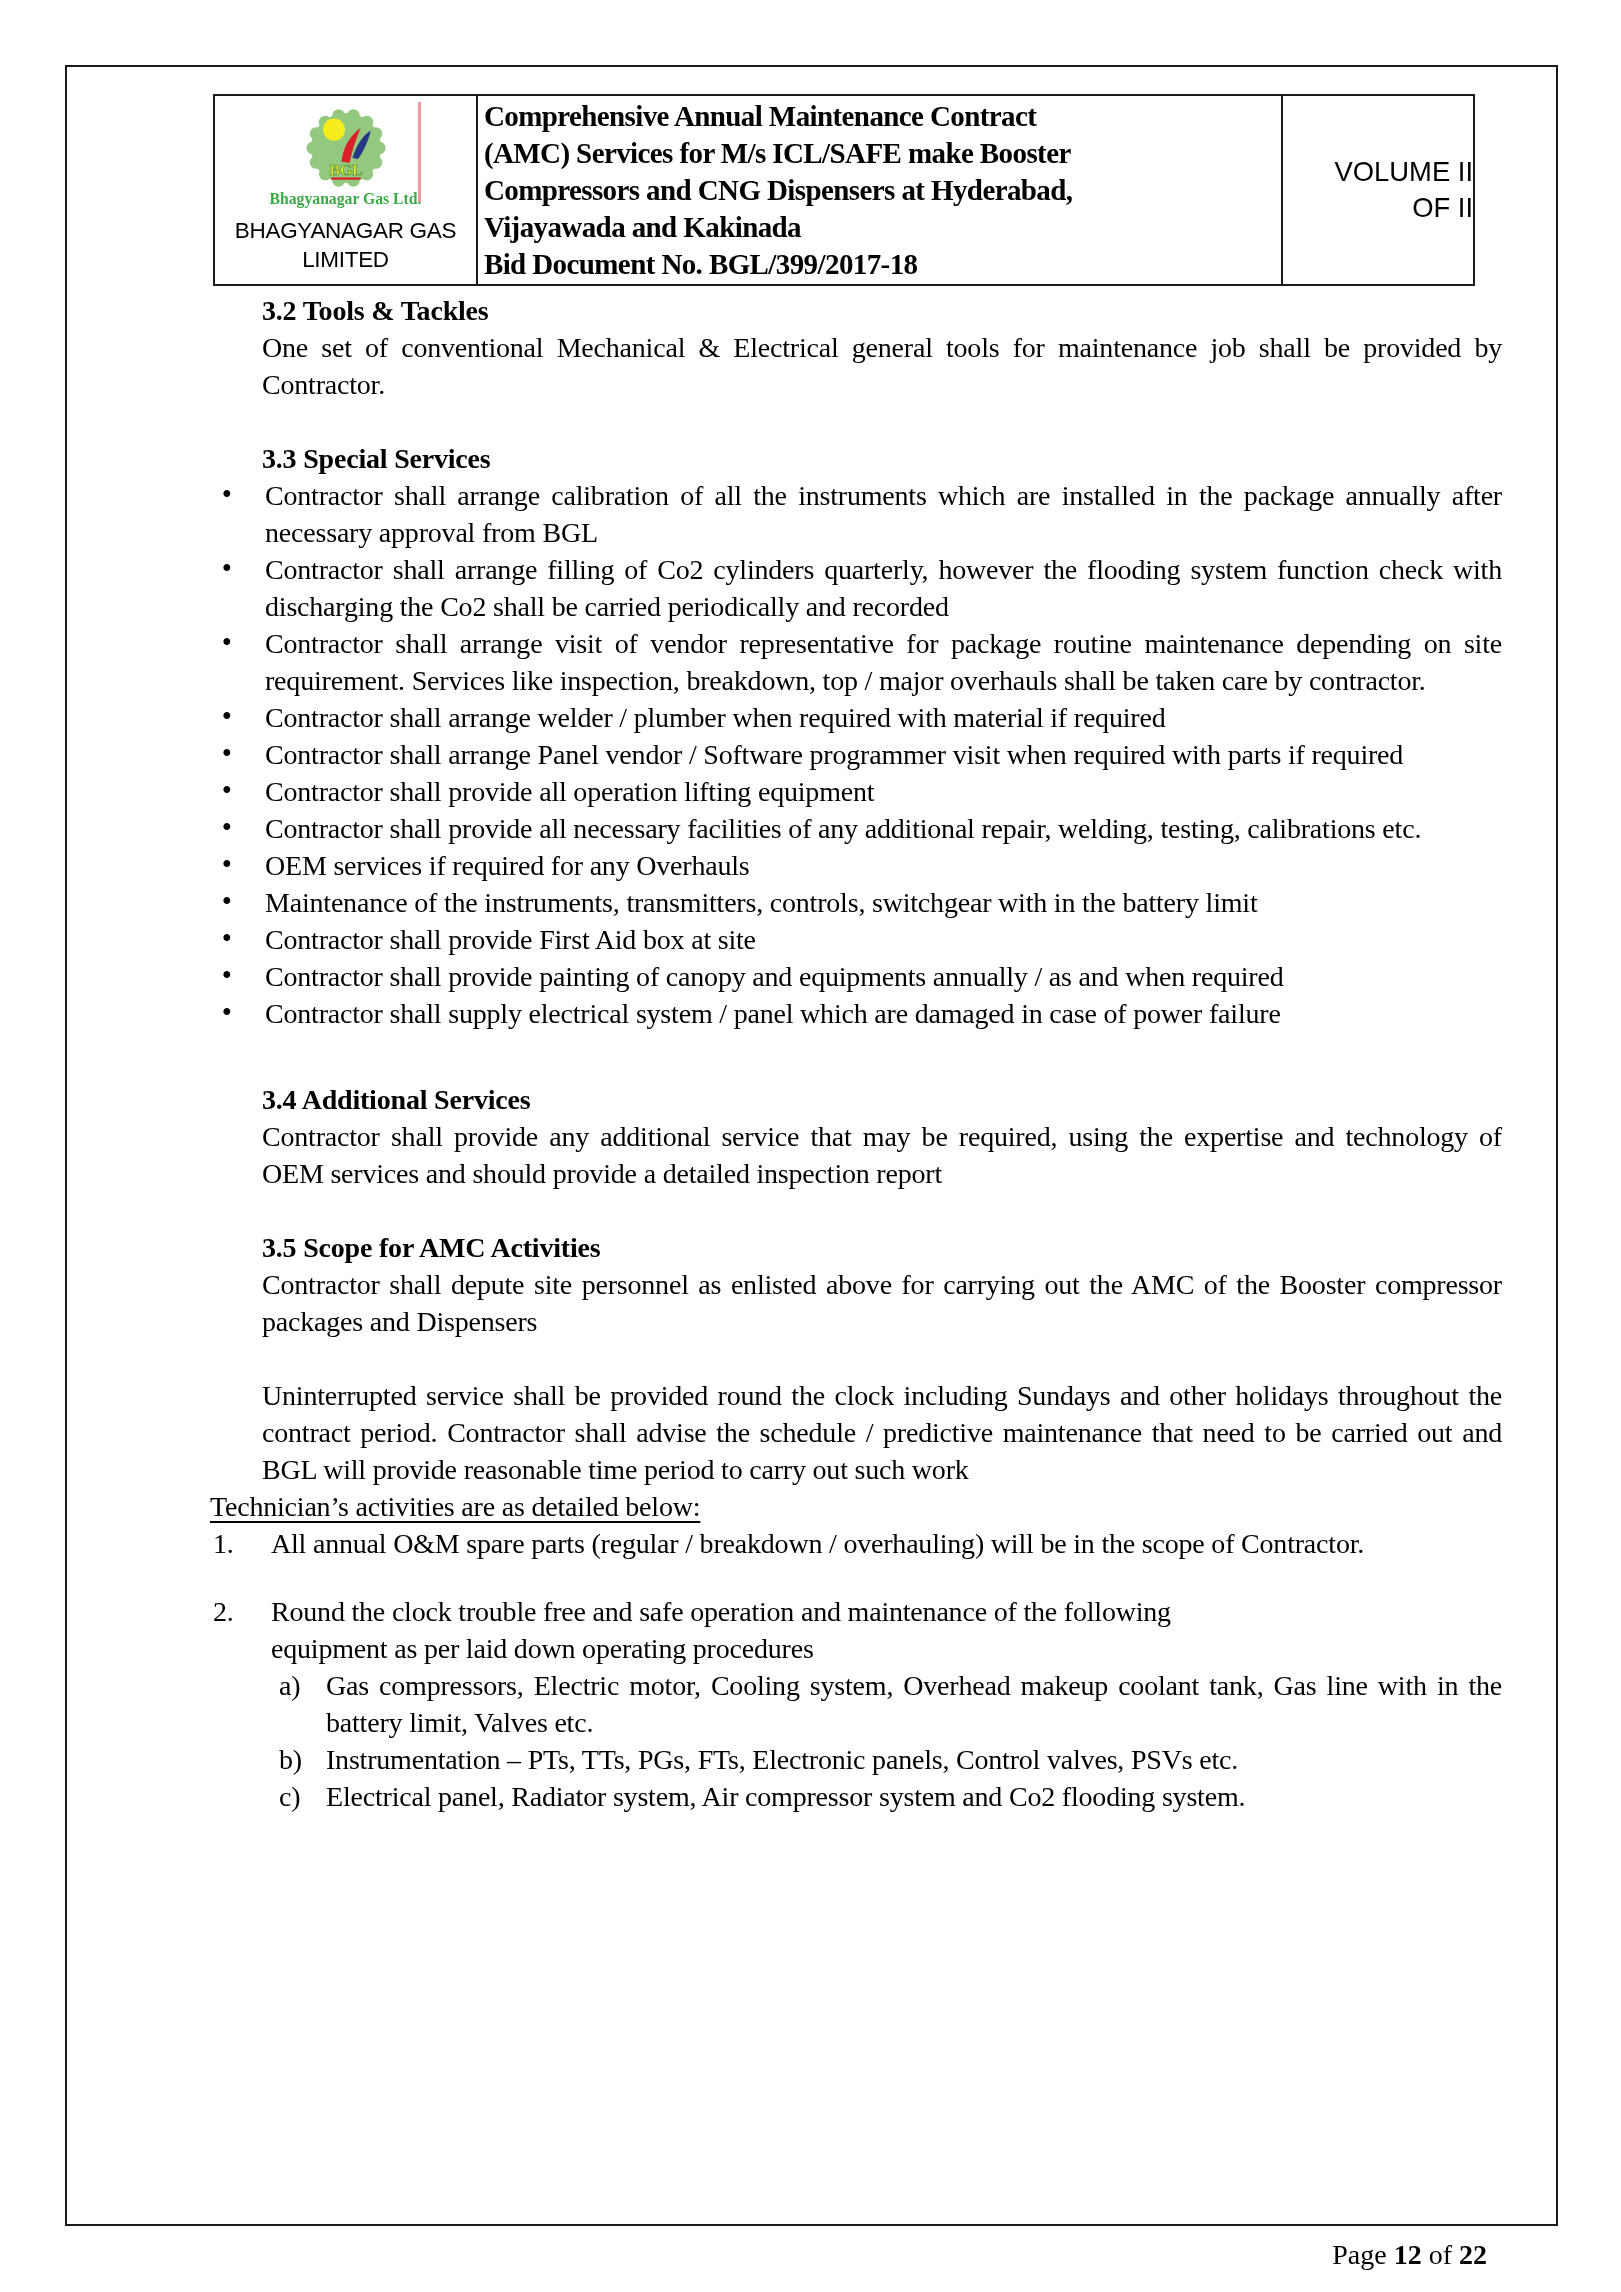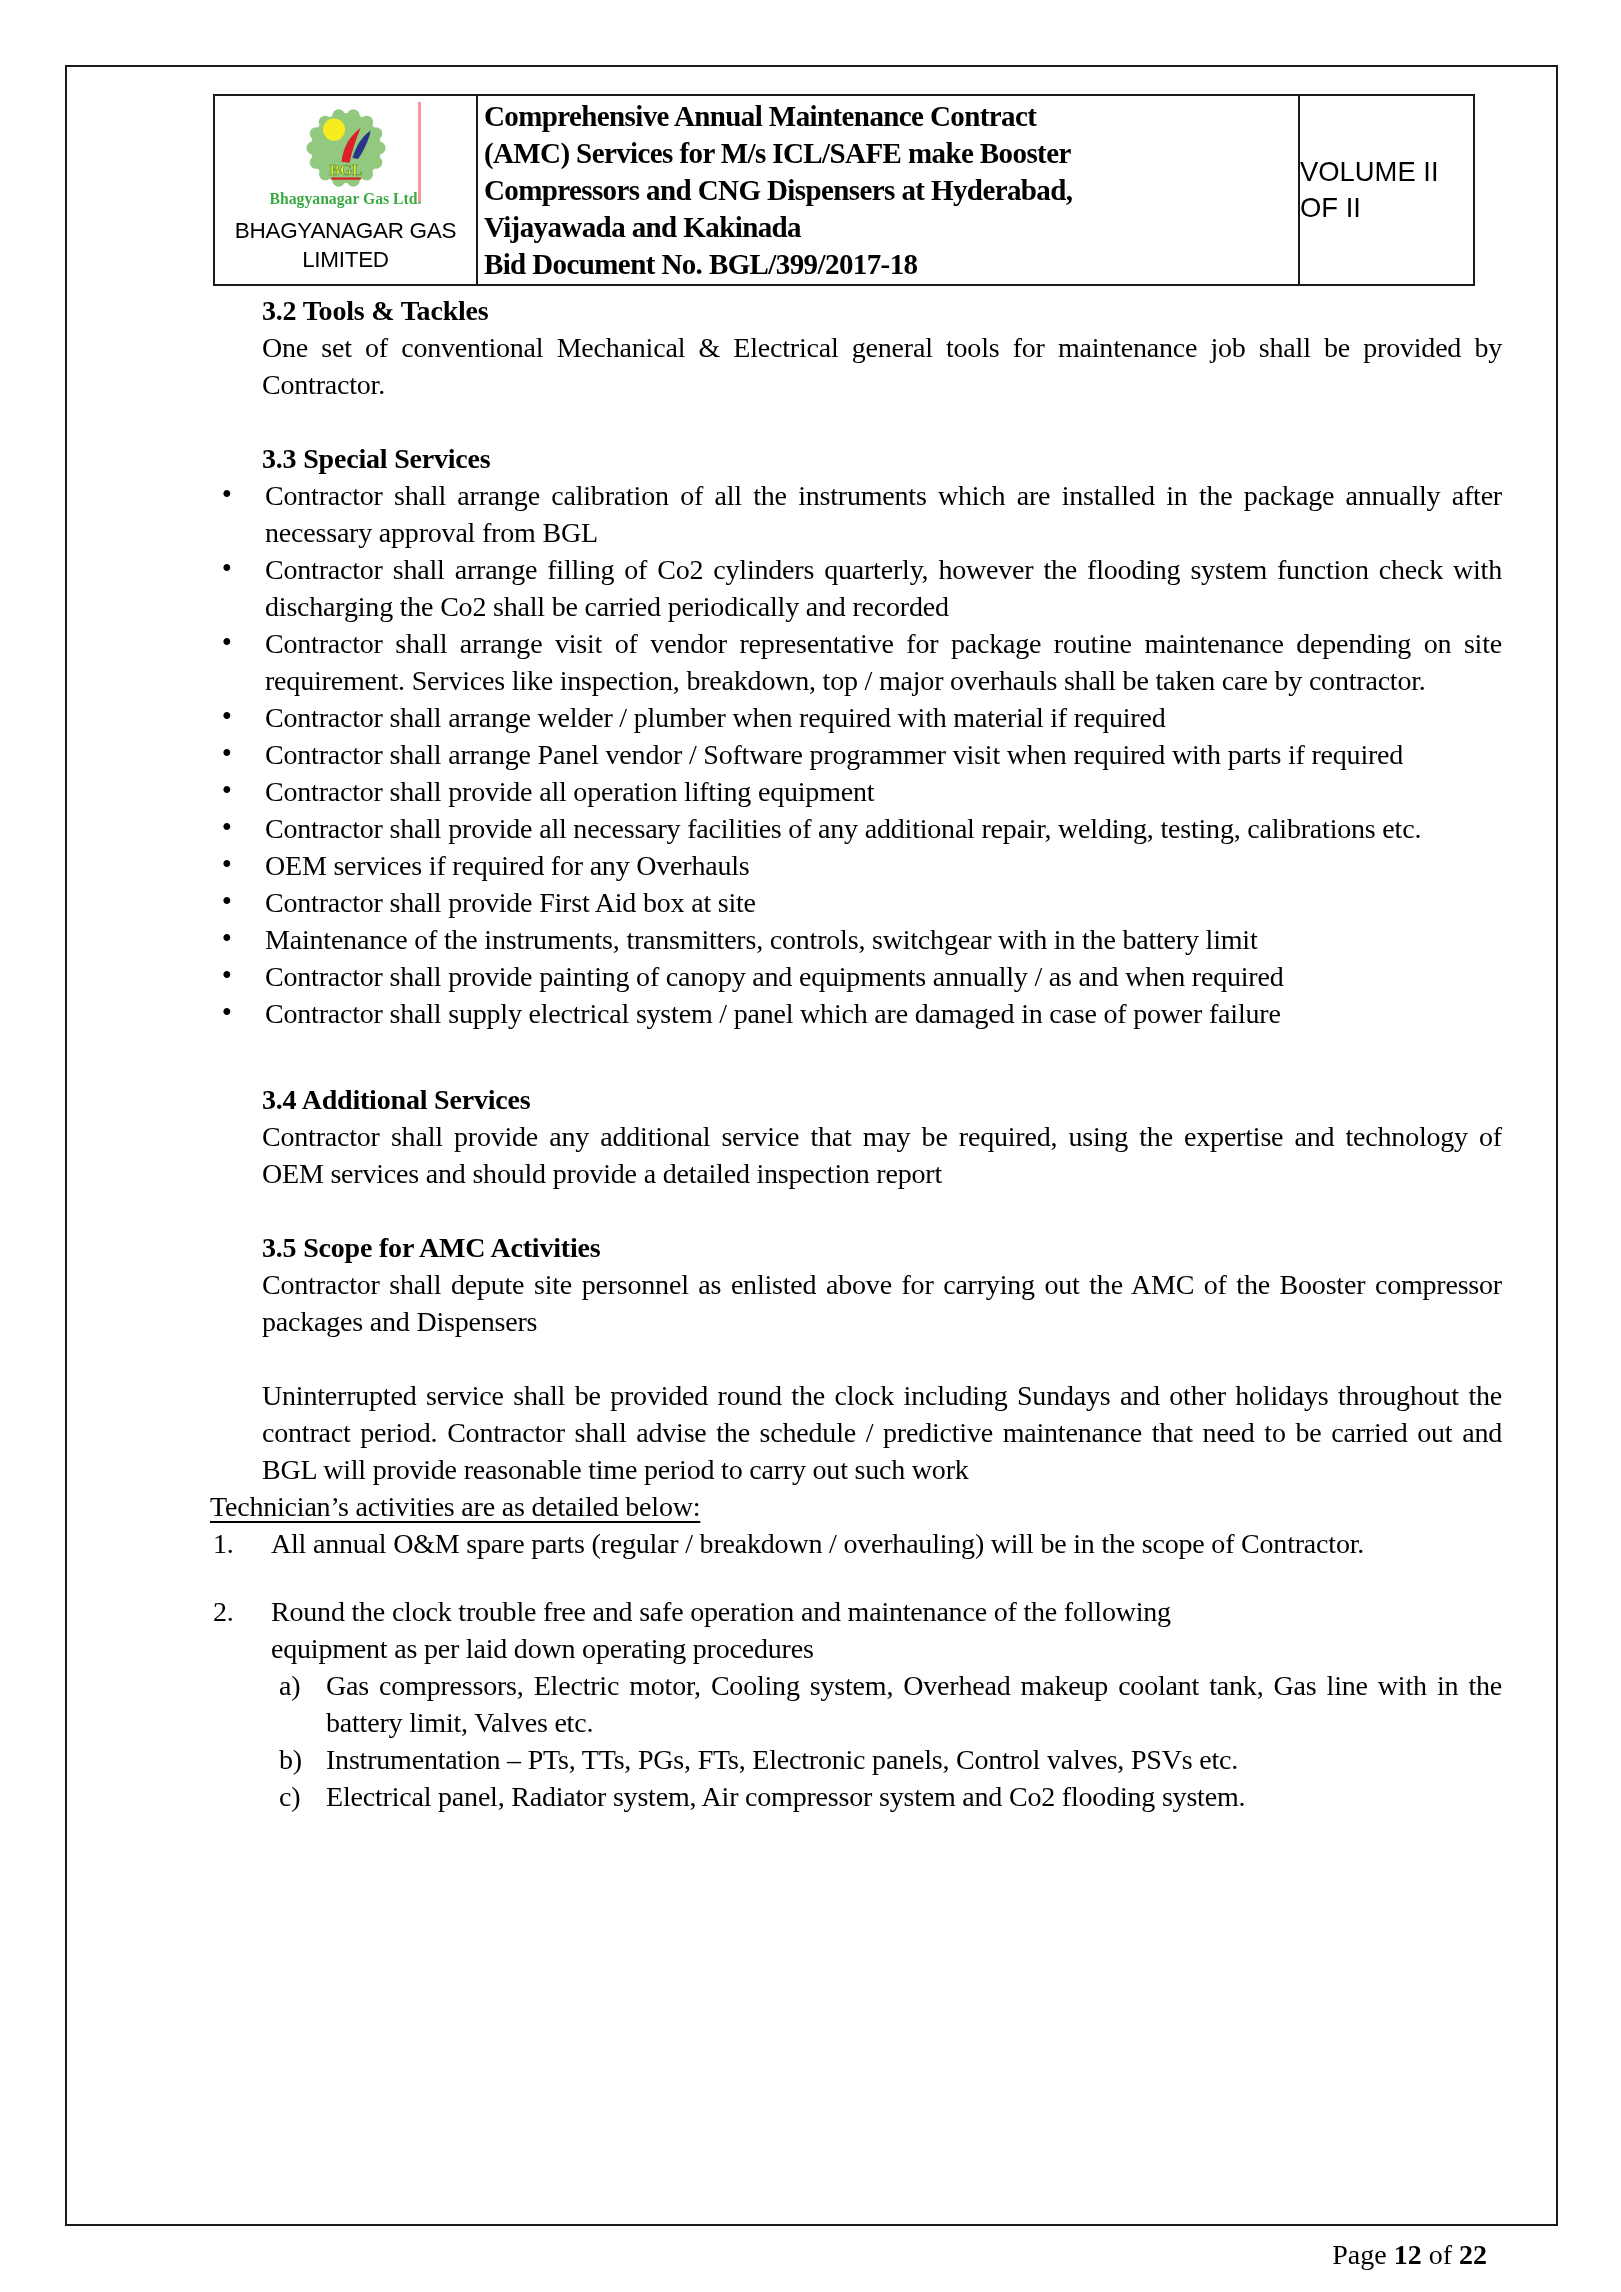--- a/index.html
+++ b/index.html
@@ -27,22 +27,22 @@
     width:263px; flex:none; border-right:2px solid #1a1a1a;
     position:relative; text-align:center; padding-top:7.8px;
   }
   .title-cell {
     flex:1; border-right:2px solid #1a1a1a;
     display:flex; flex-direction:column; justify-content:center;
     font-weight:bold; font-size:29px; line-height:37px;
     letter-spacing:-0.6px; padding:0 5.9px;
   }
   .volume-cell {
-    width:173px; flex:none;
-    display:flex; flex-direction:column; justify-content:center; align-items:flex-start;
+    width:190px; flex:none;
+    display:flex; flex-direction:column; justify-content:center; align-items:flex-end;
     font-family:"Liberation Sans", sans-serif; font-size:27.4px; line-height:36px;
   }
   .emblem { display:block; margin:0 auto; }
   .logo-caption {
     font-size:15.7px; font-weight:bold; color:#3aaa44;
     line-height:17.6px; margin-top:-2px;
   }
   .company-name {
     font-family:"Liberation Sans", sans-serif;
     font-size:22.5px; line-height:29px; margin-top:7.8px; letter-spacing:-0.3px;
@@ -151,22 +151,22 @@
     <div class="sec-head ind">3.3 Special Services</div>
     <ul class="bullets">
       <li>Contractor shall arrange calibration of all the instruments which are installed in the package annually after necessary approval from BGL</li>
       <li>Contractor shall arrange filling of Co2 cylinders quarterly, however the flooding system function check with discharging the Co2 shall be carried periodically and recorded</li>
       <li>Contractor shall arrange visit of vendor representative for package routine maintenance depending on site requirement. Services like inspection, breakdown, top / major overhauls shall be taken care by contractor.</li>
       <li>Contractor shall arrange welder / plumber when required with material if required</li>
       <li>Contractor shall arrange Panel vendor / Software programmer visit when required with parts if required</li>
       <li>Contractor shall provide all operation lifting equipment</li>
       <li>Contractor shall provide all necessary facilities of any additional repair, welding, testing, calibrations etc.</li>
       <li>OEM services if required for any Overhauls</li>
+      <li>Maintenance of the instruments, transmitters, controls, switchgear with in the battery limit</li>
       <li>Contractor shall provide First Aid box at site</li>
-      <li>Maintenance of the instruments, transmitters, controls, switchgear with in the battery limit</li>
       <li>Contractor shall provide painting of canopy and equipments annually / as and when required</li>
       <li>Contractor shall supply electrical system / panel which are damaged in case of power failure</li>
     </ul>
 
     <div class="gap-lg"></div>
 
     <div class="sec-head ind">3.4 Additional Services</div>
     <p class="ind just">Contractor shall provide any additional service that may be required, using the expertise and technology of OEM services and should provide a detailed inspection report</p>
 
     <div class="gap"></div>

